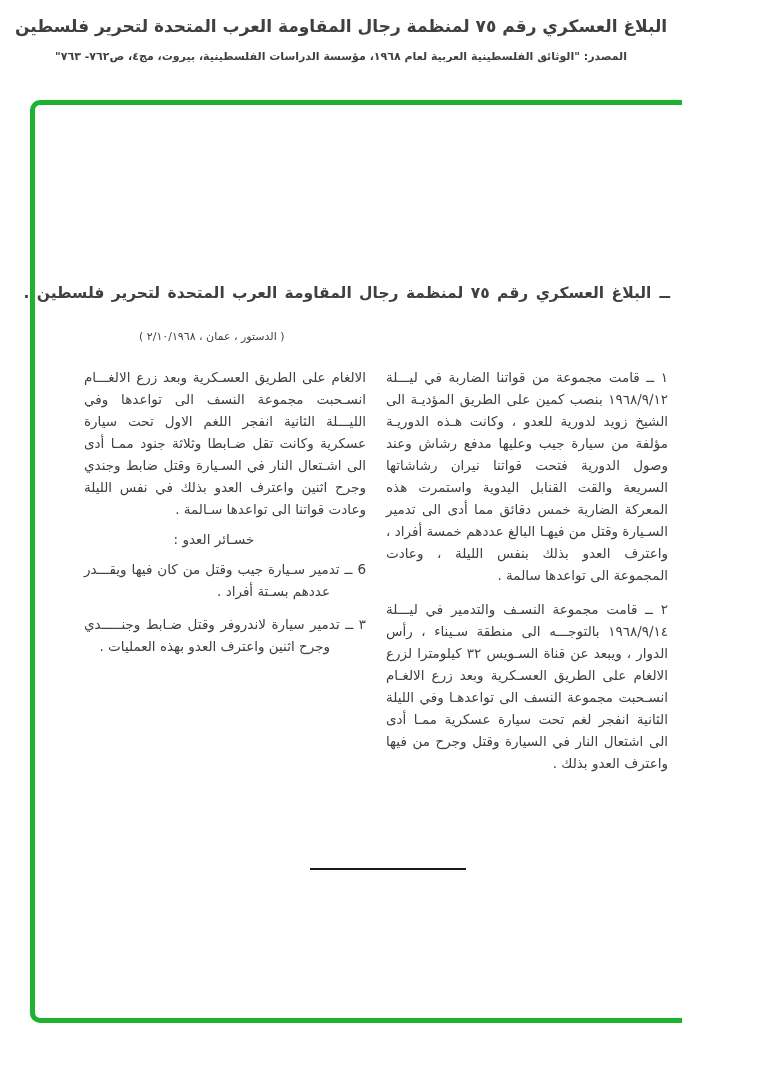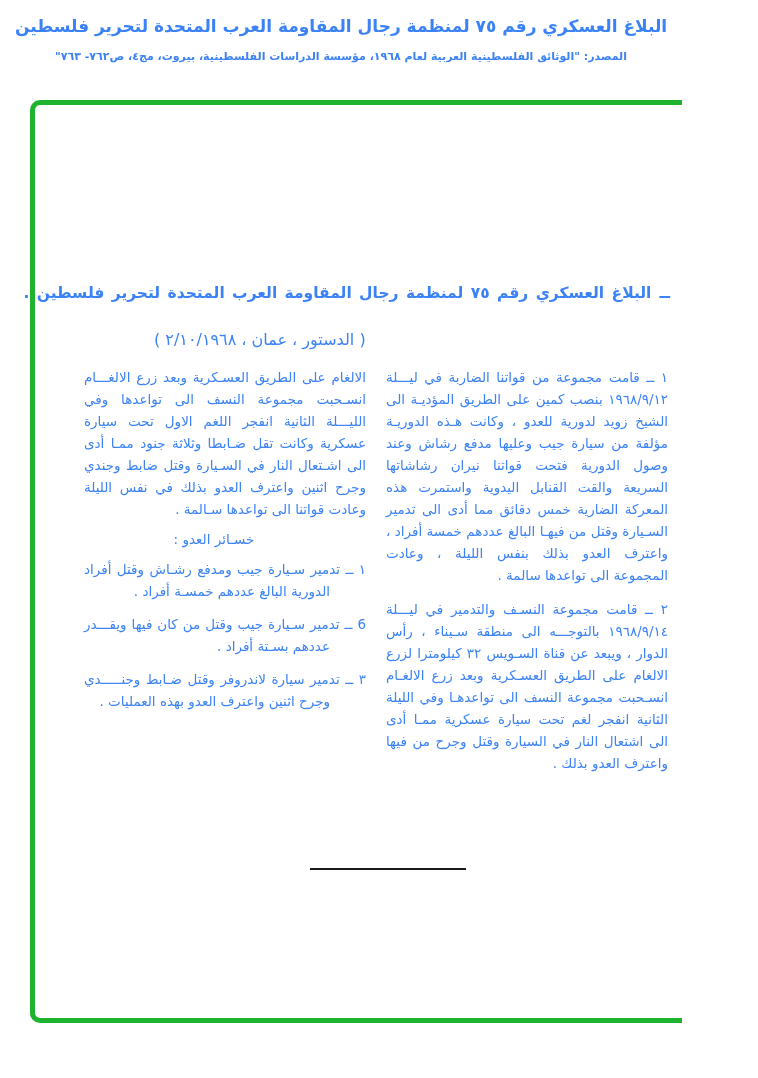--- a/index.html
+++ b/index.html
@@ -2,21 +2,21 @@
 <html lang="ar"><head>
 <meta charset="utf-8">
 <style>
   html, body { margin: 0; padding: 0; background: #ffffff; }
   .page {
     position: relative;
     width: 682px;
     height: 1078px;
     background: #ffffff;
     font-family: "DejaVu Sans", sans-serif;
-    color: #3b82f6;
+    color: #404040;
     overflow: hidden;
   }
 
   
   .hdr-title {
     position: absolute;
     top: 16px; left: 0; right: 0;
     text-align: center;
     direction: rtl;
     font-size: 17px;
@@ -59,23 +59,23 @@
   .doc-title .dash {
     font-weight: bold;
     flex: 0 0 auto;
     padding-left: 8px;
     text-align: right;
   }
   .doc-title .t { flex: 0 1 auto; white-space: nowrap; }
 
   .dateline {
     position: absolute;
-    top: 330px; left: 154px;
+    top: 330px; left: 139px;
     direction: rtl;
-    font-size: 16px;
+    font-size: 11px;
     font-weight: normal;
     letter-spacing: 0.4px;
   }
 
   
   .col {
     position: absolute;
     top: 366px;
     width: 282px;
     direction: rtl;
@@ -129,20 +129,19 @@
   <div class="dateline">( الدستور ، عمان ، ٢/١٠/١٩٦٨ )</div>
 
   <div class="col col-right">
     <p class="p1">١ ــ قامت مجموعة من قواتنا الضاربة في ليـــلة ١٩٦٨/٩/١٢ بنصب كمين على الطريق المؤديـة الى الشيخ زويد لدورية للعدو ، وكانت هـذه الدوريـة مؤلفة من سيارة جيب وعليها مدفع رشاش وعند وصول الدورية فتحت قواتنا نيران رشاشاتها السريعة والقت القنابل اليدوية واستمرت هذه المعركة الضارية خمس دقائق مما أدى الى تدمير السـيارة وقتل من فيهـا البالغ عددهم خمسة أفراد ، واعترف العدو بذلك بنفس الليلة ، وعادت المجموعة الى تواعدها سالمة .</p>
     <p class="p2">٢ ــ قامت مجموعة النسـف والتدمير في ليـــلة ١٩٦٨/٩/١٤ بالتوجـــه الى منطقة سـيناء ، رأس الدوار ، ويبعد عن قناة السـويس ٣٢ كيلومترا لزرع الالغام على الطريق العسـكرية وبعد زرع الالغـام انسـحبت مجموعة النسف الى تواعدهـا وفي الليلة الثانية انفجر لغم تحت سيارة عسكرية ممـا أدى الى اشتعال النار في السيارة وقتل وجرح من فيها واعترف العدو بذلك .</p>
   </div>
 
   <div class="col col-left">
     <p class="p3cont">الالغام على الطريق العسـكرية وبعد زرع الالغـــام انسـحبت مجموعة النسف الى تواعدها وفي الليـــلة الثانية انفجر اللغم الاول تحت سيارة عسكرية وكانت تقل ضـابطا وثلاثة جنود ممـا أدى الى اشـتعال النار في السـيارة وقتل ضابط وجندي وجرح اثنين واعترف العدو بذلك في نفس الليلة وعادت قواتنا الى تواعدها سـالمة .</p>
     <p class="losses-heading">خسـائر العدو :</p>
-    <p class="loss-item">١ ــ تدمير سـيارة جيب ومدفع رشـاش وقتل أفراد الدورية البالغ عددهم خمسـة أفراد .</p>
     <p class="loss-item">6 ــ تدمير سـيارة جيب وقتل من كان فيها ويقـــدر عددهم بسـتة أفراد .</p>
     <p class="loss-item">٣ ــ تدمير سيارة لاندروفر وقتل ضـابط وجنـــــدي وجرح اثنين واعترف العدو بهذه العمليات .</p>
   </div>
 
   <div class="rule" style="background-color: rgb(26, 26, 26);"></div>
 
 </div>
 
 </body></html>

